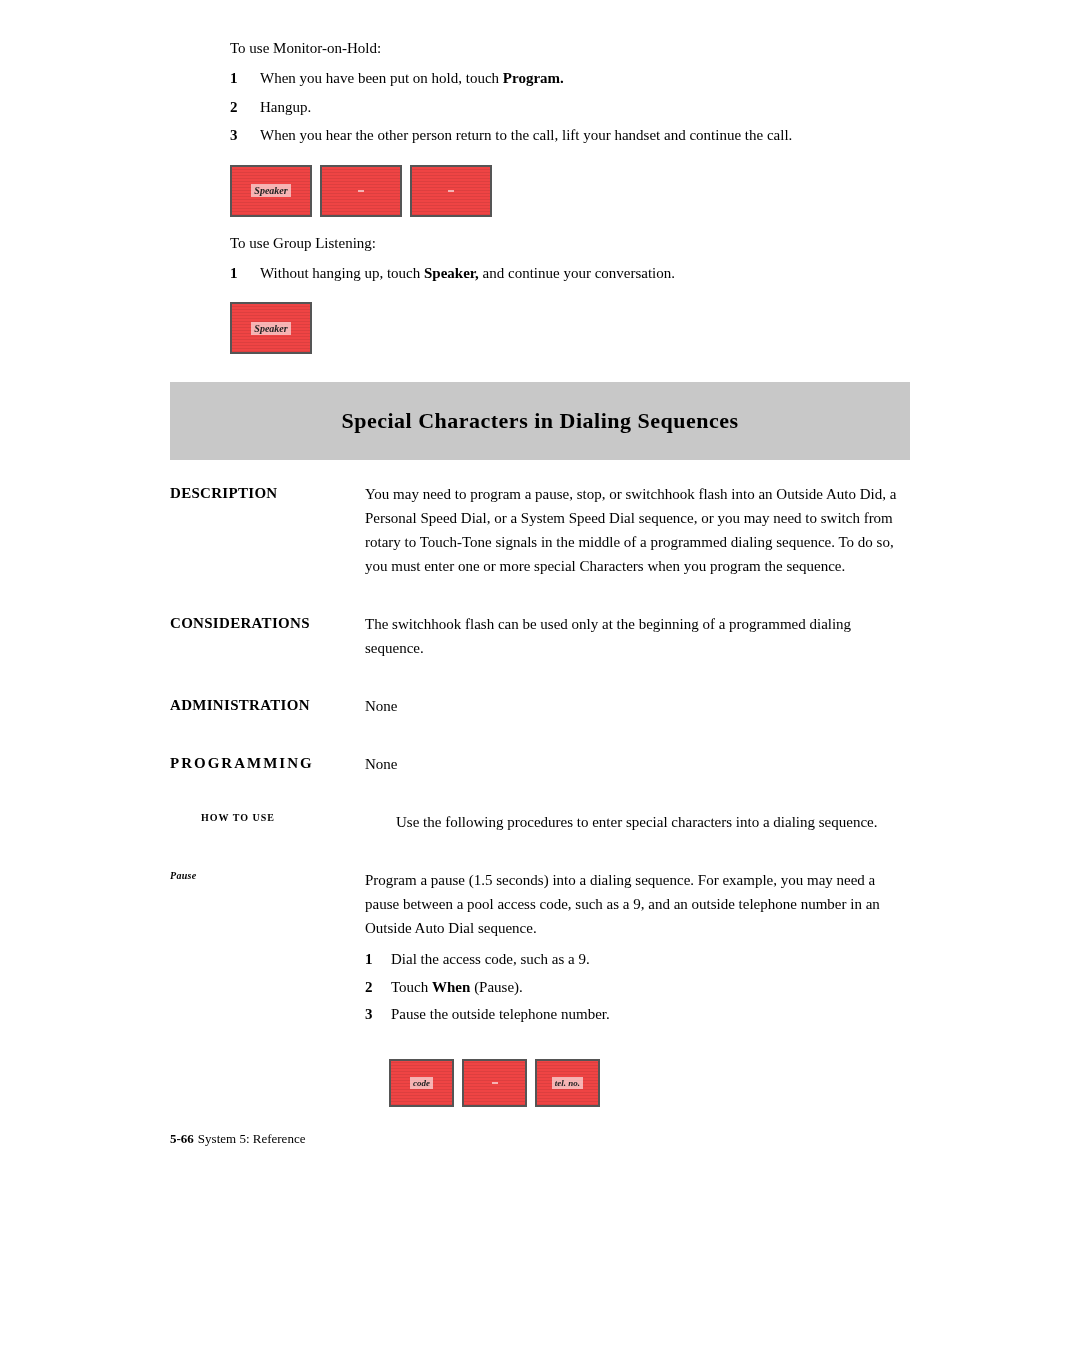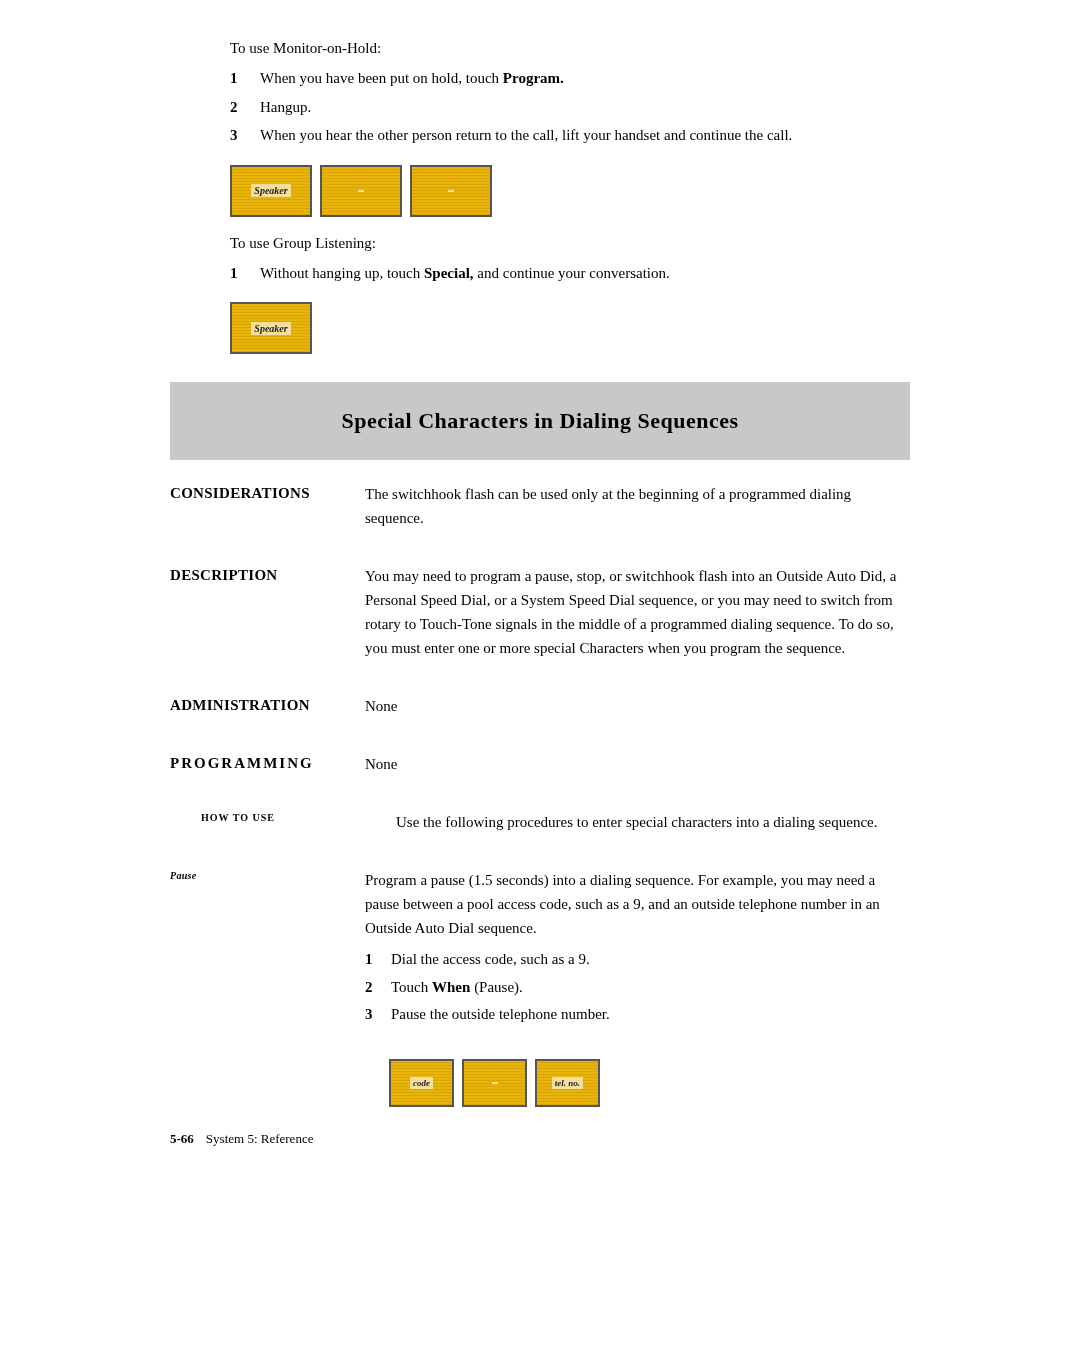--- a/index.html
+++ b/index.html
@@ -50,21 +50,21 @@
     .images-row {
       display: flex;
       gap: 8px;
       margin: 18px 0 18px 60px;
       align-items: center;
     }
 
     .fake-img {
       width: 82px;
       height: 52px;
-      background: #eab308;
+      background: #ef4444;
       border: 2px solid #555;
       display: flex;
       align-items: center;
       justify-content: center;
       font-size: 9px;
       font-weight: bold;
       font-style: italic;
       color: #222;
       flex-direction: column;
       position: relative;
@@ -175,21 +175,21 @@
       gap: 8px;
       margin-left: 195px;
       padding-left: 24px;
     }
 
     .page-num-section {
       font-size: 13px;
       margin-top: 24px;
       display: flex;
       align-items: center;
-      gap: 12px;
+      gap: 4px;
     }
 
     .page-num-section .page-num {
       font-weight: bold;
     }
   </style>
 </head>
 <body>
 
 <div class="page">
@@ -222,46 +222,46 @@
       <div class="fake-img">
         <span></span>
       </div>
     </div>
 
     <p class="intro-text">To use Group Listening:</p>
 
     <ol class="numbered-list">
       <li>
         <span class="num">1</span>
-        <span>Without hanging up, touch <strong>Special,</strong> and continue your conversation.</span>
+        <span>Without hanging up, touch <strong>Speaker,</strong> and continue your conversation.</span>
       </li>
     </ol>
 
     <div class="images-row">
       <div class="fake-img speaker-label">
         <span>Speaker</span>
       </div>
     </div>
   </div>
 
   <div class="section-banner">
     <h2>Special Characters in Dialing Sequences</h2>
   </div>
 
   <div class="content-row">
+    <div class="row-label small-caps">DESCRIPTION</div>
+    <div class="row-content">
+      <p>You may need to program a pause, stop, or switchhook flash into an Outside Auto Did, a Personal Speed Dial, or a System Speed Dial sequence, or you may need to switch from rotary to Touch-Tone signals in the middle of a programmed dialing sequence. To do so, you must enter one or more special Characters when you program the sequence.</p>
+    </div>
+  </div>
+
+  <div class="content-row">
     <div class="row-label small-caps">CONSIDERATIONS</div>
     <div class="row-content">
       <p>The switchhook flash can be used only at the beginning of a programmed dialing sequence.</p>
-    </div>
-  </div>
-
-  <div class="content-row">
-    <div class="row-label small-caps">DESCRIPTION</div>
-    <div class="row-content">
-      <p>You may need to program a pause, stop, or switchhook flash into an Outside Auto Did, a Personal Speed Dial, or a System Speed Dial sequence, or you may need to switch from rotary to Touch-Tone signals in the middle of a programmed dialing sequence. To do so, you must enter one or more special Characters when you program the sequence.</p>
     </div>
   </div>
 
   <div class="content-row">
     <div class="row-label small-caps">ADMINISTRATION</div>
     <div class="row-content">
       <p>None</p>
     </div>
   </div>
 

